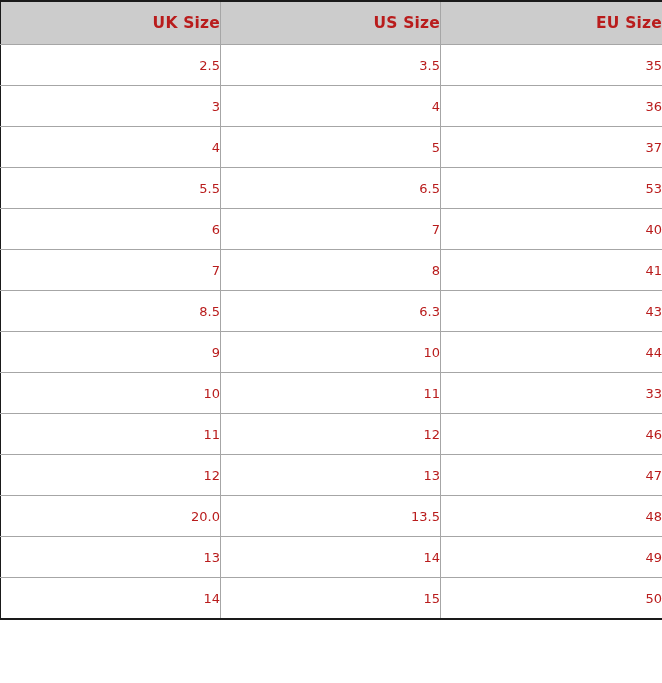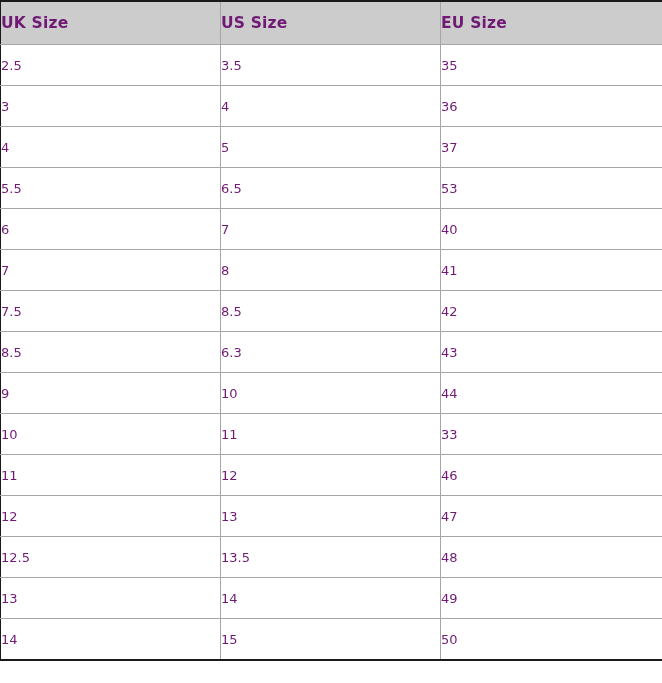--- a/index.html
+++ b/index.html
@@ -28,26 +28,26 @@
     table-layout: fixed;
     background: #ffffff;
   }
 
   table.size-table col.col-uk { width: 220px; }
   table.size-table col.col-us { width: 220px; }
   table.size-table col.col-eu { width: 222px; }
 
   table.size-table th,
   table.size-table td {
-    text-align: left;
+    text-align: right;
     vertical-align: middle;
     border-right: 1px solid #a6a6a6;
     border-bottom: 1px solid #a6a6a6;
     padding: 0;
-    color: #701a75;
+    color: #b91c1c;
   }
 
   table.size-table th:last-child,
   table.size-table td:last-child {
     border-right: 1px solid #1a1a1a;
   }
 
   table.size-table th:first-child,
   table.size-table td:first-child {
     border-left: 1px solid #1a1a1a;
@@ -116,25 +116,20 @@
         <td>6</td>
         <td>7</td>
         <td>40</td>
       </tr>
       <tr>
         <td>7</td>
         <td>8</td>
         <td>41</td>
       </tr>
       <tr>
-        <td>7.5</td>
-        <td>8.5</td>
-        <td>42</td>
-      </tr>
-      <tr>
         <td>8.5</td>
         <td>6.3</td>
         <td>43</td>
       </tr>
       <tr>
         <td>9</td>
         <td>10</td>
         <td>44</td>
       </tr>
       <tr>
@@ -146,21 +141,21 @@
         <td>11</td>
         <td>12</td>
         <td>46</td>
       </tr>
       <tr>
         <td>12</td>
         <td>13</td>
         <td>47</td>
       </tr>
       <tr>
-        <td>12.5</td>
+        <td>20.0</td>
         <td>13.5</td>
         <td>48</td>
       </tr>
       <tr>
         <td>13</td>
         <td>14</td>
         <td>49</td>
       </tr>
       <tr>
         <td>14</td>

